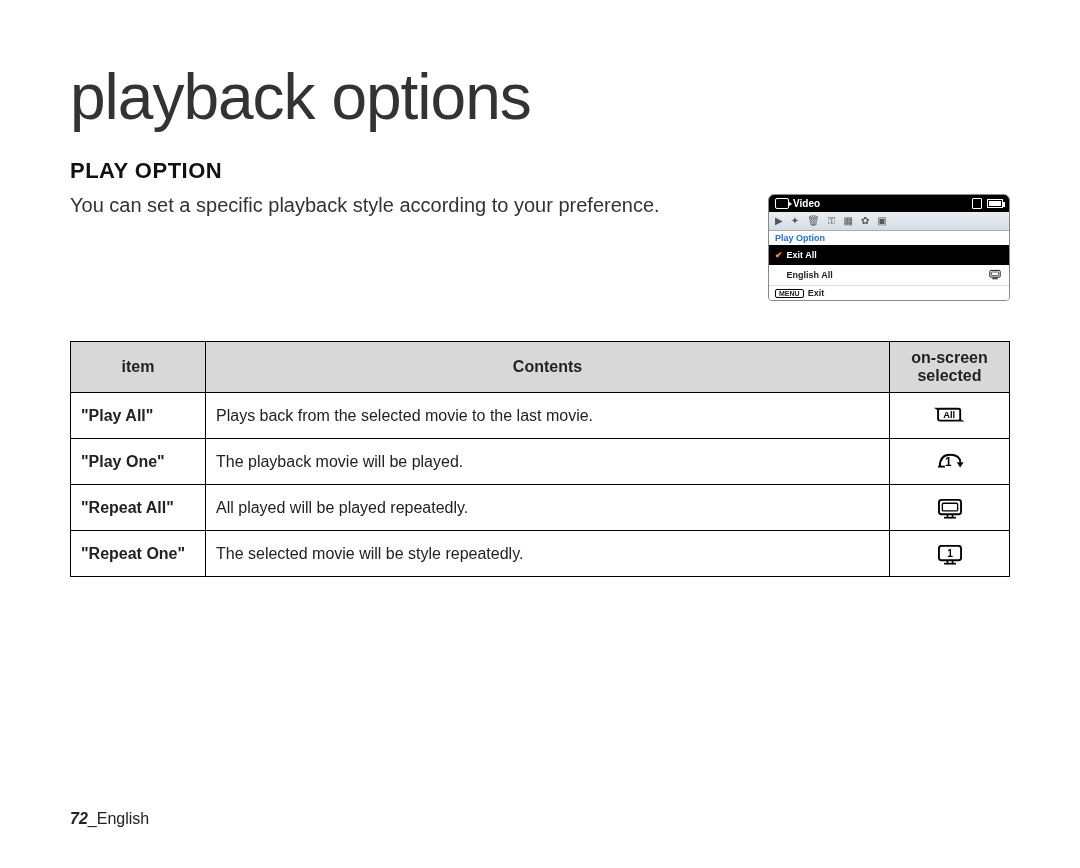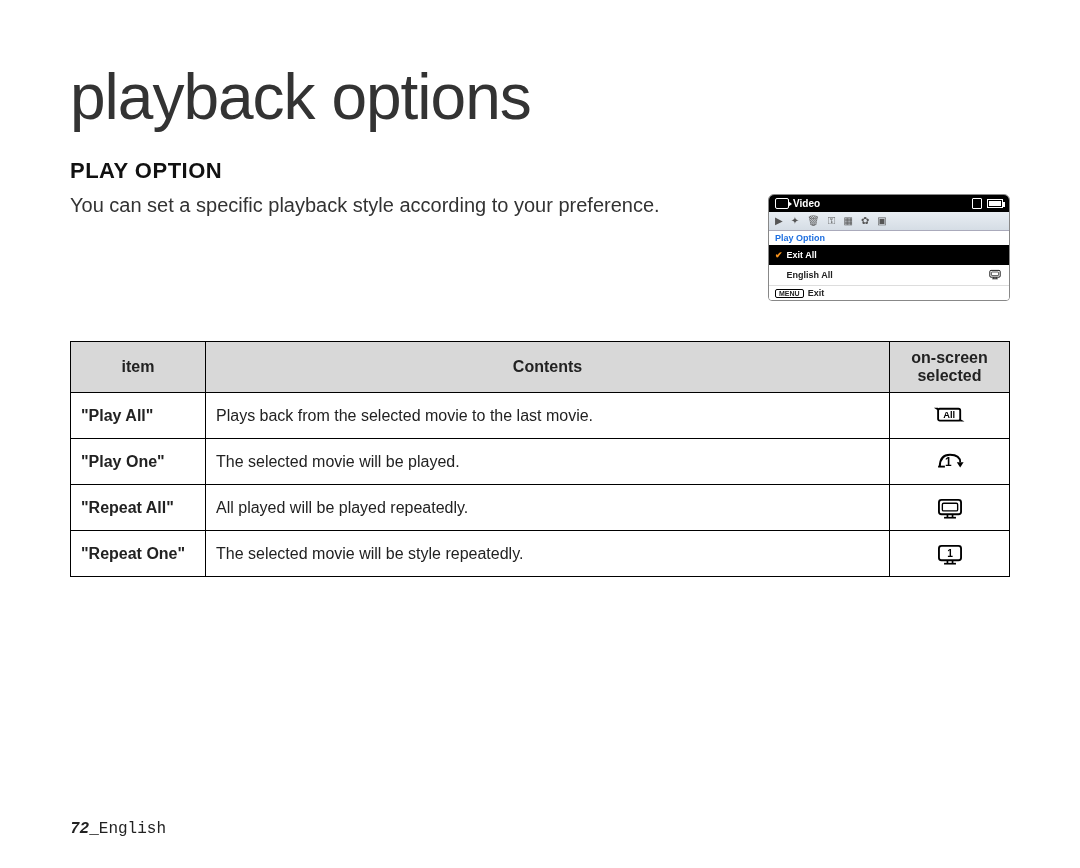--- a/index.html
+++ b/index.html
@@ -139,24 +139,23 @@
   }
   table.opts th:first-child { width: 135px; }
   table.opts th:last-child { width: 120px; }
   table.opts td.item-cell { font-weight: bold; }
   table.opts td.icon-cell { text-align: center; }
   .icon-wrap svg { display: block; margin: 0 auto; }
   
   .page-footer {
     position: absolute;
     left: 70px;
-    bottom: 30px;
+    bottom: 40px;
     font-size: 16px;
     color: #222;
-    font-family: Liberation Mono, monospace;
   }
   .page-footer .num { font-weight: bold; font-style: italic; }
 </style>
 </head>
 <body>
 
 <div class="page">
   <h1 class="title">playback options</h1>
   <h2 class="subtitle">PLAY OPTION</h2>
 
@@ -227,21 +226,21 @@
     <tbody id="opts-body">
         <tr>
           <td class="item-cell">"Play All"</td>
           <td>Plays back from the selected movie to the last movie.</td>
           <td class="icon-cell"><span class="icon-wrap"><svg width="34" height="31" viewBox="-4 0 40 28">
                 <use href="#icon-all"></use>
               </svg></span></td>
         </tr>
         <tr>
           <td class="item-cell">"Play One"</td>
-          <td>The selected movie will be played.</td>
+          <td>The playback movie will be played.</td>
           <td class="icon-cell"><span class="icon-wrap"><svg width="34" height="31" viewBox="-4 0 40 28">
                 <use href="#icon-one"></use>
               </svg></span></td>
         </tr>
         <tr>
           <td class="item-cell">"Repeat All"</td>
           <td>All played will be played repeatedly.</td>
           <td class="icon-cell"><span class="icon-wrap"><svg width="34" height="31" viewBox="-4 0 40 28">
                 <use href="#icon-repeat-all"></use>
               </svg></span></td>

